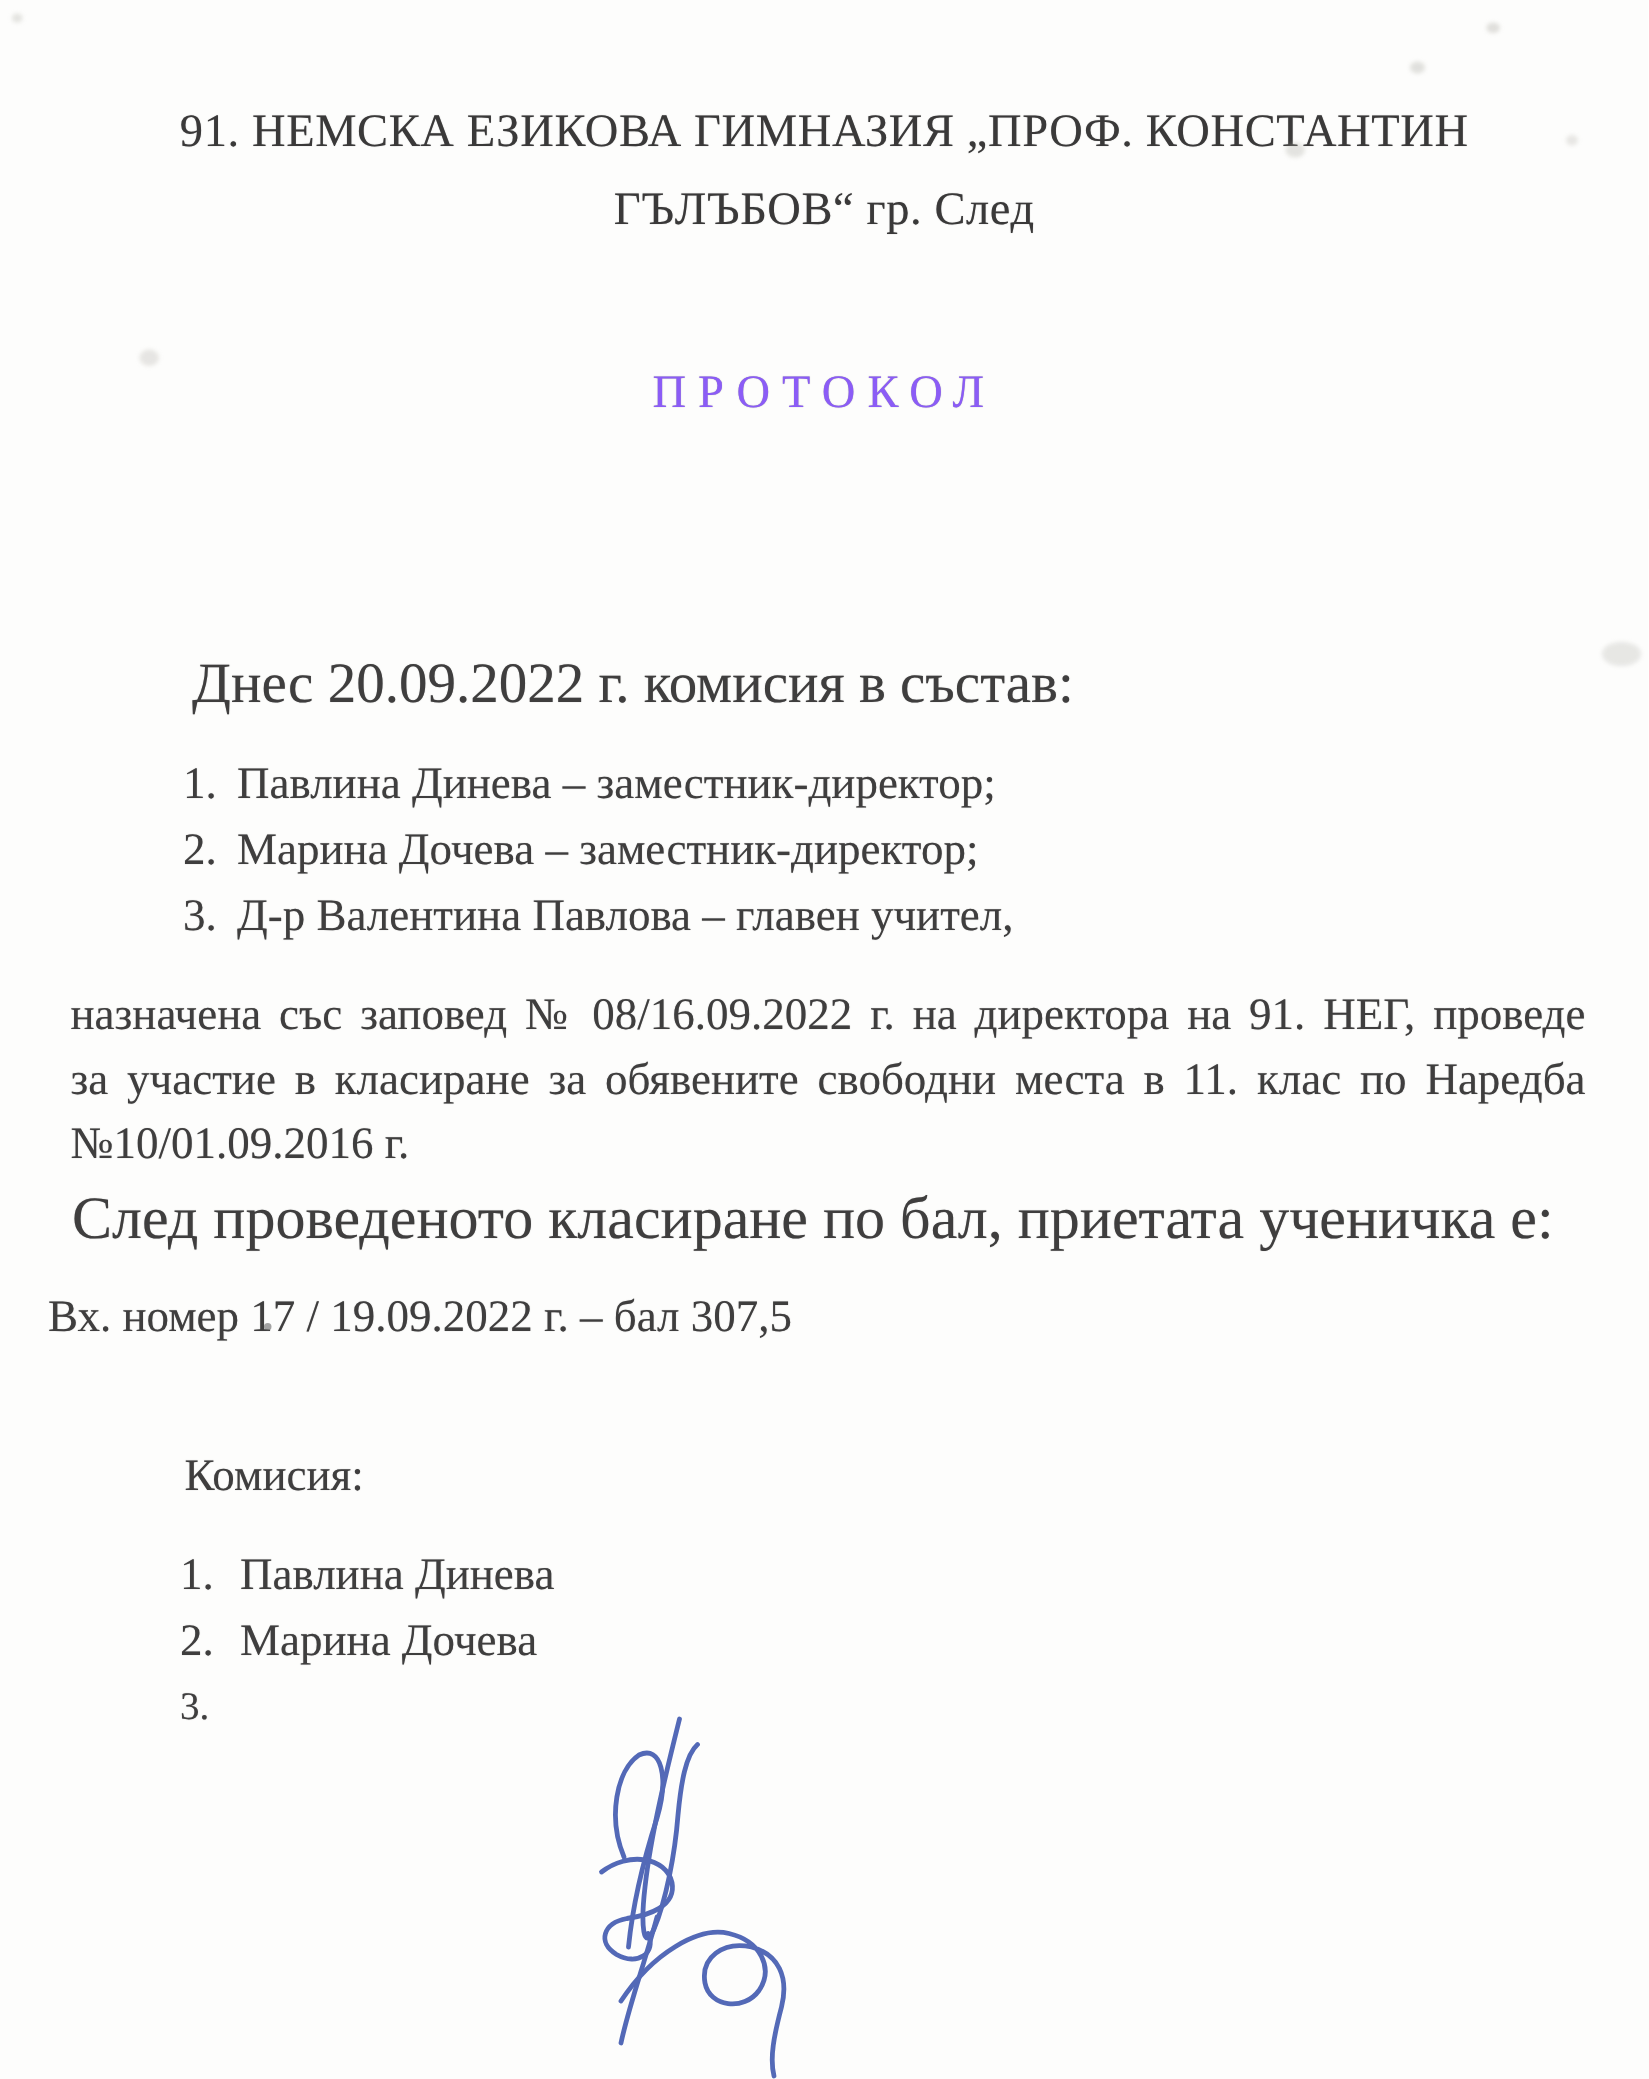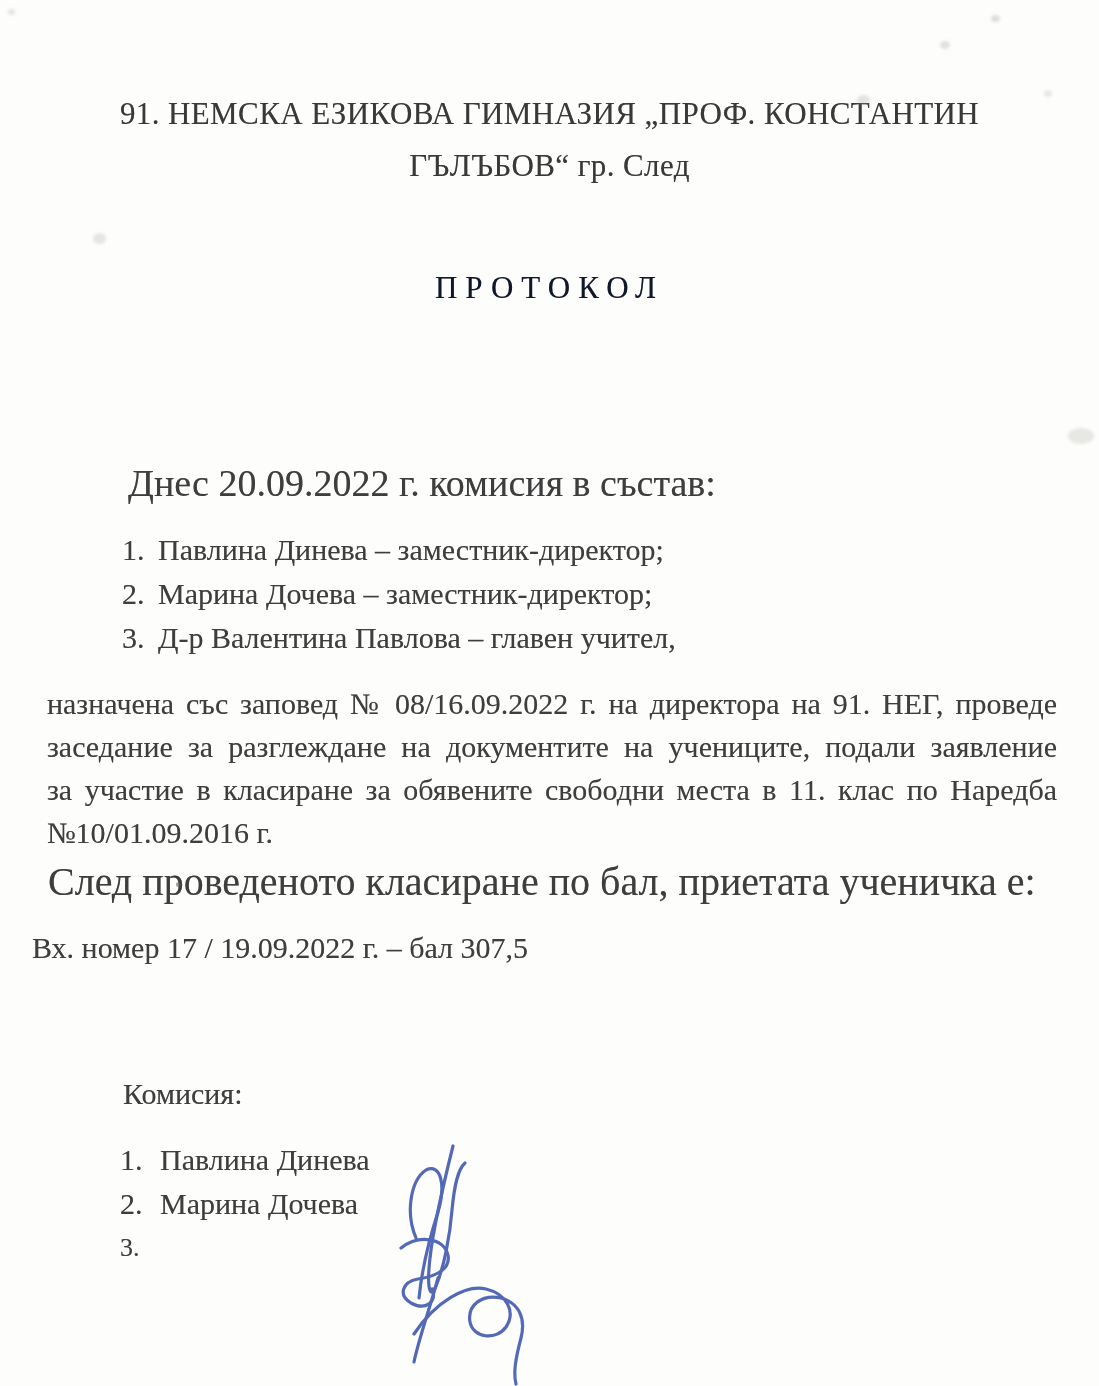--- a/index.html
+++ b/index.html
@@ -14,34 +14,34 @@
     background: #fdfdfc;
     overflow: hidden;
     font-family: "Liberation Serif", serif;
     color: #3f3e3e;
     -webkit-font-smoothing: antialiased;
   }
   .scan-text {
     text-shadow: 0 0 0.6px rgba(80,80,80,0.55);
   }
   .header {
-    padding-top: 88px;
+    padding-top: 61px;
     text-align: center;
     font-size: 31px;
     line-height: 52px;
     color: #3a3939;
     letter-spacing: 0.4px;
   }
   .doc-title {
     margin-top: 79px;
     text-align: center;
     font-size: 31px;
     line-height: 34px;
     letter-spacing: 8px;
-    color: #0f172a;
+    color: #8b5cf6;
   }
   .intro {
     margin: 160px 0 0 128px;
     font-size: 38px;
     line-height: 36px;
   }
   .num-list {
     margin: 27px 0 0 0;
     padding: 0;
     list-style: none;
@@ -73,21 +73,21 @@
     margin: 10px 0 0 48px;
     font-size: 40px;
     line-height: 36px;
   }
   .entry-line {
     margin: 30px 0 0 32px;
     font-size: 30px;
     line-height: 36px;
   }
   .commission-label {
-    margin: 110px 0 0 123px;
+    margin: 70px 0 0 123px;
     font-size: 30px;
     line-height: 36px;
   }
   .signatories {
     margin-top: 26px;
   }
   .signatories .row .num {
     width: 40px;
     margin-left: 120px;
   }
@@ -149,21 +149,20 @@
       <span class="txt">Марина Дочева – заместник-директор;</span>
     </div>
     <div class="row scan-text">
       <span class="num">3.</span>
       <span class="txt">Д-р Валентина Павлова – главен учител,</span>
     </div>
   </div>
 
   <div class="paragraph scan-text">
     <div class="jline">назначена със заповед № 08/16.09.2022 г. на директора на 91. НЕГ, проведе</div>
-    <div class="jline">заседание за разглеждане на документите на учениците, подали заявление</div>
     <div class="jline">за участие в класиране за обявените свободни места в 11. клас по Наредба</div>
     <div class="jline-last">№10/01.09.2016 г.</div>
   </div>
 
   <div class="result-line scan-text">След проведеното класиране по бал, приетата ученичка е:</div>
 
   <div class="entry-line scan-text">Вх. номер 17 / 19.09.2022 г. – бал 307,5</div>
 
   <div class="commission-label scan-text">Комисия:</div>
 

